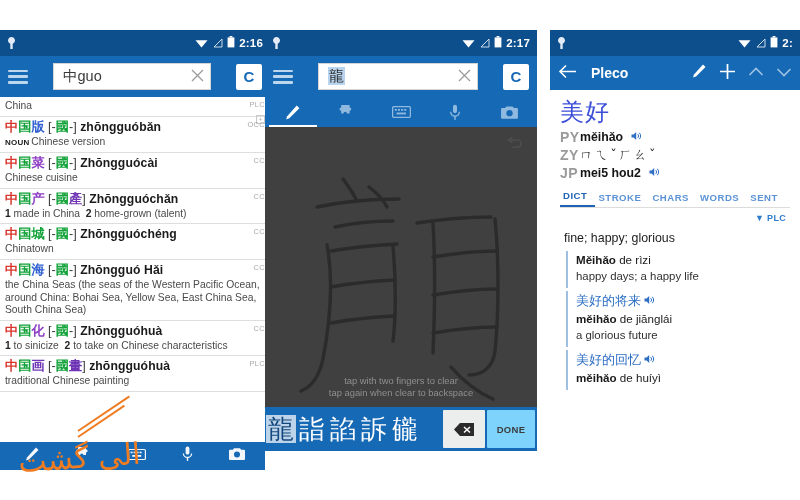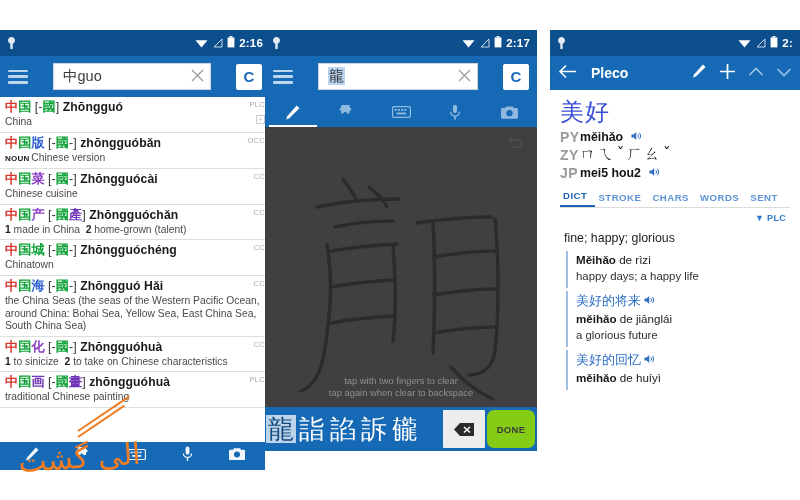--- a/index.html
+++ b/index.html
@@ -164,42 +164,42 @@
     padding: 0 2px;
     font-family: "DejaVu Sans", sans-serif;
   }
   .cand.sel { background:#bcd3e9; color:#13487e; }
   .cand-bs {
     flex:0 0 auto; width:42px; background:#eceded;
     display:flex;align-items:center;justify-content:center;
     margin: 3px 2px; border-radius:1px;
   }
   .cand-done {
-    flex:0 0 auto; width:48px; background:#84cc16;
+    flex:0 0 auto; width:48px; background:#7dd3fc;
     display:flex;align-items:center;justify-content:center;
-    margin: 3px 2px 3px 0; border-radius:7px;
+    margin: 3px 2px 3px 0; border-radius:1px;
     font-size:9.5px; font-weight:bold; color:#3b3b3b; letter-spacing:.3px;
   }
 
   
   .entry-appbar {
     background:#1669b5; height:34px; display:flex; align-items:center;
     padding: 0 8px; gap: 10px;
   }
   .entry-title { color:#ffffff; font-size:14px; font-weight:bold; margin-left:4px; }
   .entry-icons { margin-left:auto; display:flex; align-items:center; gap:12px; }
   .entry-body { background:#ffffff; padding: 8px 10px 0 10px; }
   .headword {
     color:#3b4fd8; font-size:24px; line-height:28px; letter-spacing:1px;
     font-family: "DejaVu Sans", sans-serif;
   }
   .pron-row { display:flex; align-items:center; gap:5px; margin-top:3px; height:15px; }
   .pron-lbl { color:#9a9a9a; font-size:14px; font-weight:bold; letter-spacing:.4px; width:15px; flex:0 0 auto;}
   .pron-val { color:#151515; font-size:12.3px; font-weight:bold; }
-  .pron-val.zy { font-family:"DejaVu Sans", sans-serif; font-weight:normal; font-size:16px; letter-spacing:2px;}
+  .pron-val.zy { font-family:"DejaVu Sans", sans-serif; font-weight:normal; font-size:13px; letter-spacing:2px;}
   .tabbar {
     display:flex; align-items:flex-end; gap:0; margin-top:7px;
     border-bottom:1px solid #dcdcdc; padding-bottom:0;
   }
   .dtab {
     font-size:9.6px; font-weight:bold; letter-spacing:.5px;
     color:#5b93d6; padding: 3px 8px 4px 3px; white-space:nowrap;
   }
   .dtab.active { color:#1f63b5; border-bottom:2.4px solid #1f63b5; }
   .src-row { text-align:right; padding: 5px 4px 2px 0; color:#2f7ccc; font-size:9px; font-weight:bold; letter-spacing:.3px;}
@@ -286,21 +286,20 @@
               <path d="M1 1 L12 12 M12 1 L1 12" stroke="#9b9b9b" stroke-width="1.3" fill="none"></path>
             </svg>
         </span>
       </div>
       <div class="cbtn">C</div>
     </div>
 
     <div class="results">
 
     <div class="res-row">
-          <div class="res-head"><span class="hz hz-r" style="font-family:'DejaVu Sans',sans-serif;">中</span><span class="hz hz-g" style="font-family:'DejaVu Sans',sans-serif;">国</span><span class="brk"> [-</span><span class="hz hz-g" style="font-family:'DejaVu Sans',sans-serif;">國</span><span class="brk">]</span><span class="py"> Zhōngguó</span></div>
           <div class="res-def">China</div>
           <div class="badge">PLC</div>
           <div class="plus-box">+</div>
         </div>
         <div class="res-row">
           <div class="res-head"><span class="hz hz-r" style="font-family:'DejaVu Sans',sans-serif;">中</span><span class="hz hz-g" style="font-family:'DejaVu Sans',sans-serif;">国</span><span class="hz hz-b" style="font-family:'DejaVu Sans',sans-serif;">版</span><span class="brk"> [-</span><span class="hz hz-g" style="font-family:'DejaVu Sans',sans-serif;">國</span><span class="brk">-]</span><span class="py"> zhōngguóbǎn</span></div>
           <div class="res-def"><span class="pos-tag">NOUN</span>Chinese version</div>
           <div class="badge">OCC</div>
         </div>
         <div class="res-row">

